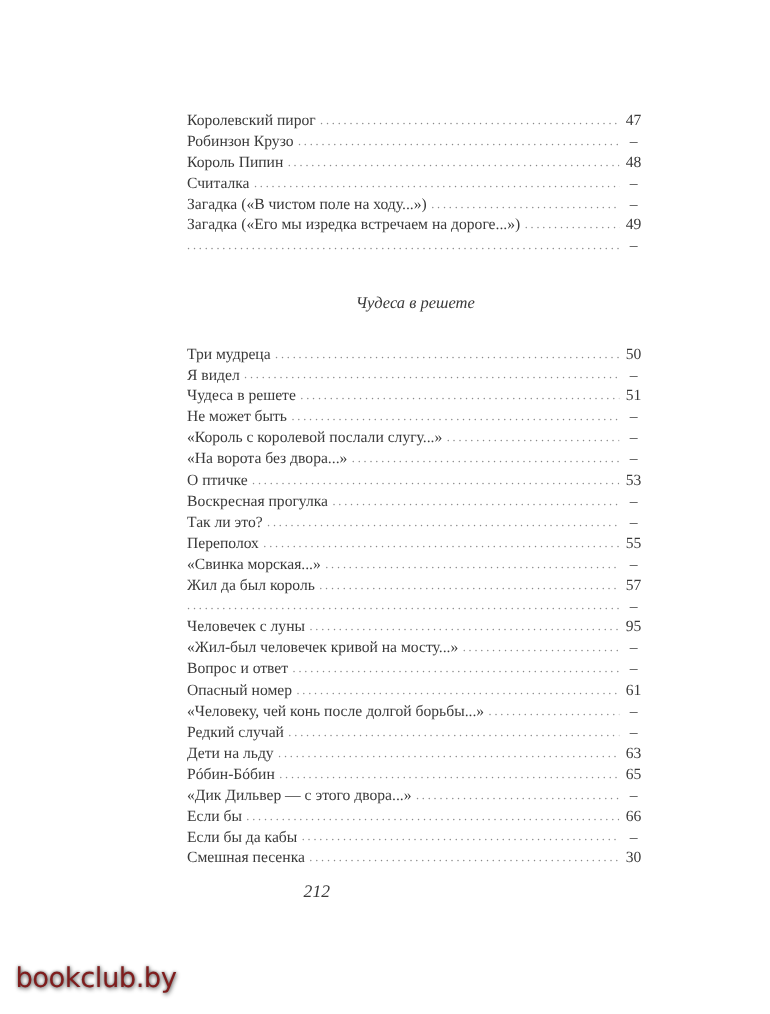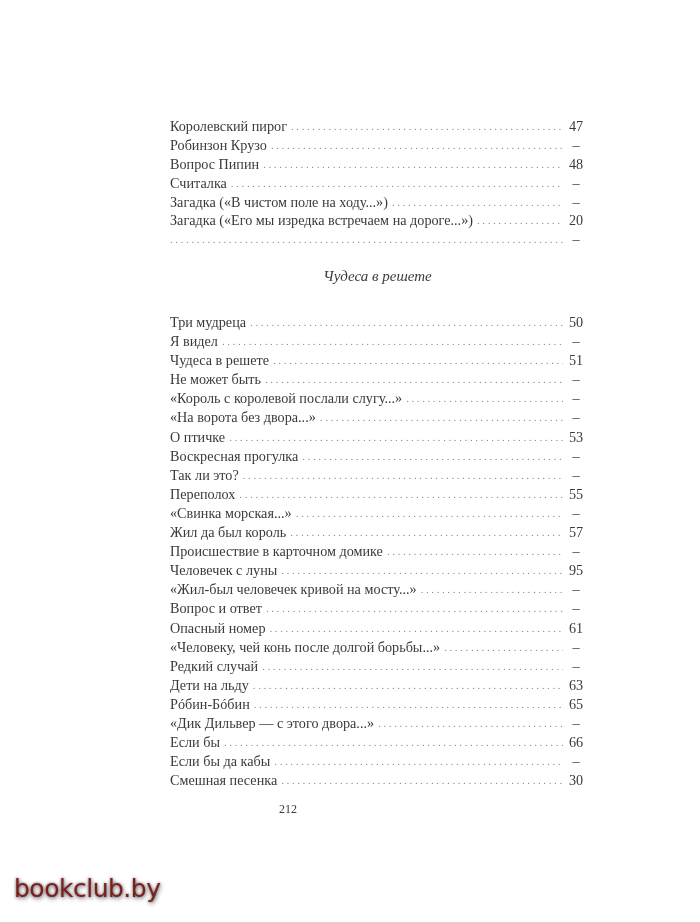--- a/index.html
+++ b/index.html
@@ -1,67 +1,67 @@
 <!DOCTYPE html>
 <html><head>
 <meta charset="utf-8">
 <style>
   html, body { margin: 0; padding: 0; background: #ffffff; }
   body { width: 700px; height: 922px; position: relative; overflow: hidden;
          font-family: "Liberation Serif", "DejaVu Serif", serif; color: #3a3a3a; }
   .toc { position: absolute; left: 170px; width: 415px; }
-  .toc1 { top: 101px; margin-top: 16px; }
+  .toc1 { top: 101px; }
   .toc2 { top: 313px; }
   .row { display: flex; align-items: baseline; height: 19.1px; font-size: 14.2px; line-height: 19px; white-space: nowrap; }
   .toc1 .row { height: 18.9px; }
   .title { flex: 0 0 auto; padding-right: 4px; }
   .dots { flex: 1 1 auto; overflow: hidden; color: #8a8a8a; font-size: 11px; letter-spacing: 2.6px; position: relative; top: -1px; }
   .dots::after { content: "................................................................................................................................"; }
   .page { flex: 0 0 auto; min-width: 18px; text-align: center; padding-left: 4px; }
   .section-title { position: absolute; top: 268px; left: 170px; width: 415px; text-align: center;
                    font-style: italic; font-size: 15px; color: #3a3a3a; }
   .page-number { position: absolute; top: 802px; left: 0; width: 576px; text-align: center;
-                 font-size: 12px; color: #3a3a3a; }
+                 font-style: italic; font-size: 16px; color: #3a3a3a; }
   .watermark { position: absolute; left: 14px; top: 874px; font-family: "DejaVu Sans", sans-serif;
                font-size: 25px; color: #7f1d1d; letter-spacing: -0.5px;
                text-shadow: 0 0 3px rgba(0,0,0,0.55), 1px 2px 4px rgba(0,0,0,0.45); }
 </style>
 </head>
 <body>
 
 <div class="toc toc1" id="toc1">
     <div class="row">
       <span class="title">Королевский пирог</span>
       <span class="dots"></span>
       <span class="page">47</span>
     </div>
     <div class="row">
       <span class="title">Робинзон Крузо</span>
       <span class="dots"></span>
       <span class="page">–</span>
     </div>
     <div class="row">
-      <span class="title">Вопрос Пипин</span>
+      <span class="title">Король Пипин</span>
       <span class="dots"></span>
       <span class="page">48</span>
     </div>
     <div class="row">
       <span class="title">Считалка</span>
       <span class="dots"></span>
       <span class="page">–</span>
     </div>
     <div class="row">
       <span class="title">Загадка («В чистом поле на ходу...»)</span>
       <span class="dots"></span>
       <span class="page">–</span>
     </div>
     <div class="row">
       <span class="title">Загадка («Его мы изредка встречаем на дороге...»)</span>
       <span class="dots"></span>
-      <span class="page">20</span>
+      <span class="page">49</span>
     </div>
     <div class="row">
       <span class="dots"></span>
       <span class="page">–</span>
     </div>
   </div>
 
 <div class="section-title">Чудеса в решете</div>
 
 <div class="toc toc2" id="toc2">
@@ -119,21 +119,20 @@
       <span class="title">«Свинка морская...»</span>
       <span class="dots"></span>
       <span class="page">–</span>
     </div>
     <div class="row">
       <span class="title">Жил да был король</span>
       <span class="dots"></span>
       <span class="page">57</span>
     </div>
     <div class="row">
-      <span class="title">Происшествие в карточном домике</span>
       <span class="dots"></span>
       <span class="page">–</span>
     </div>
     <div class="row">
       <span class="title">Человечек с луны</span>
       <span class="dots"></span>
       <span class="page">95</span>
     </div>
     <div class="row">
       <span class="title">«Жил-был человечек кривой на мосту...»</span>

